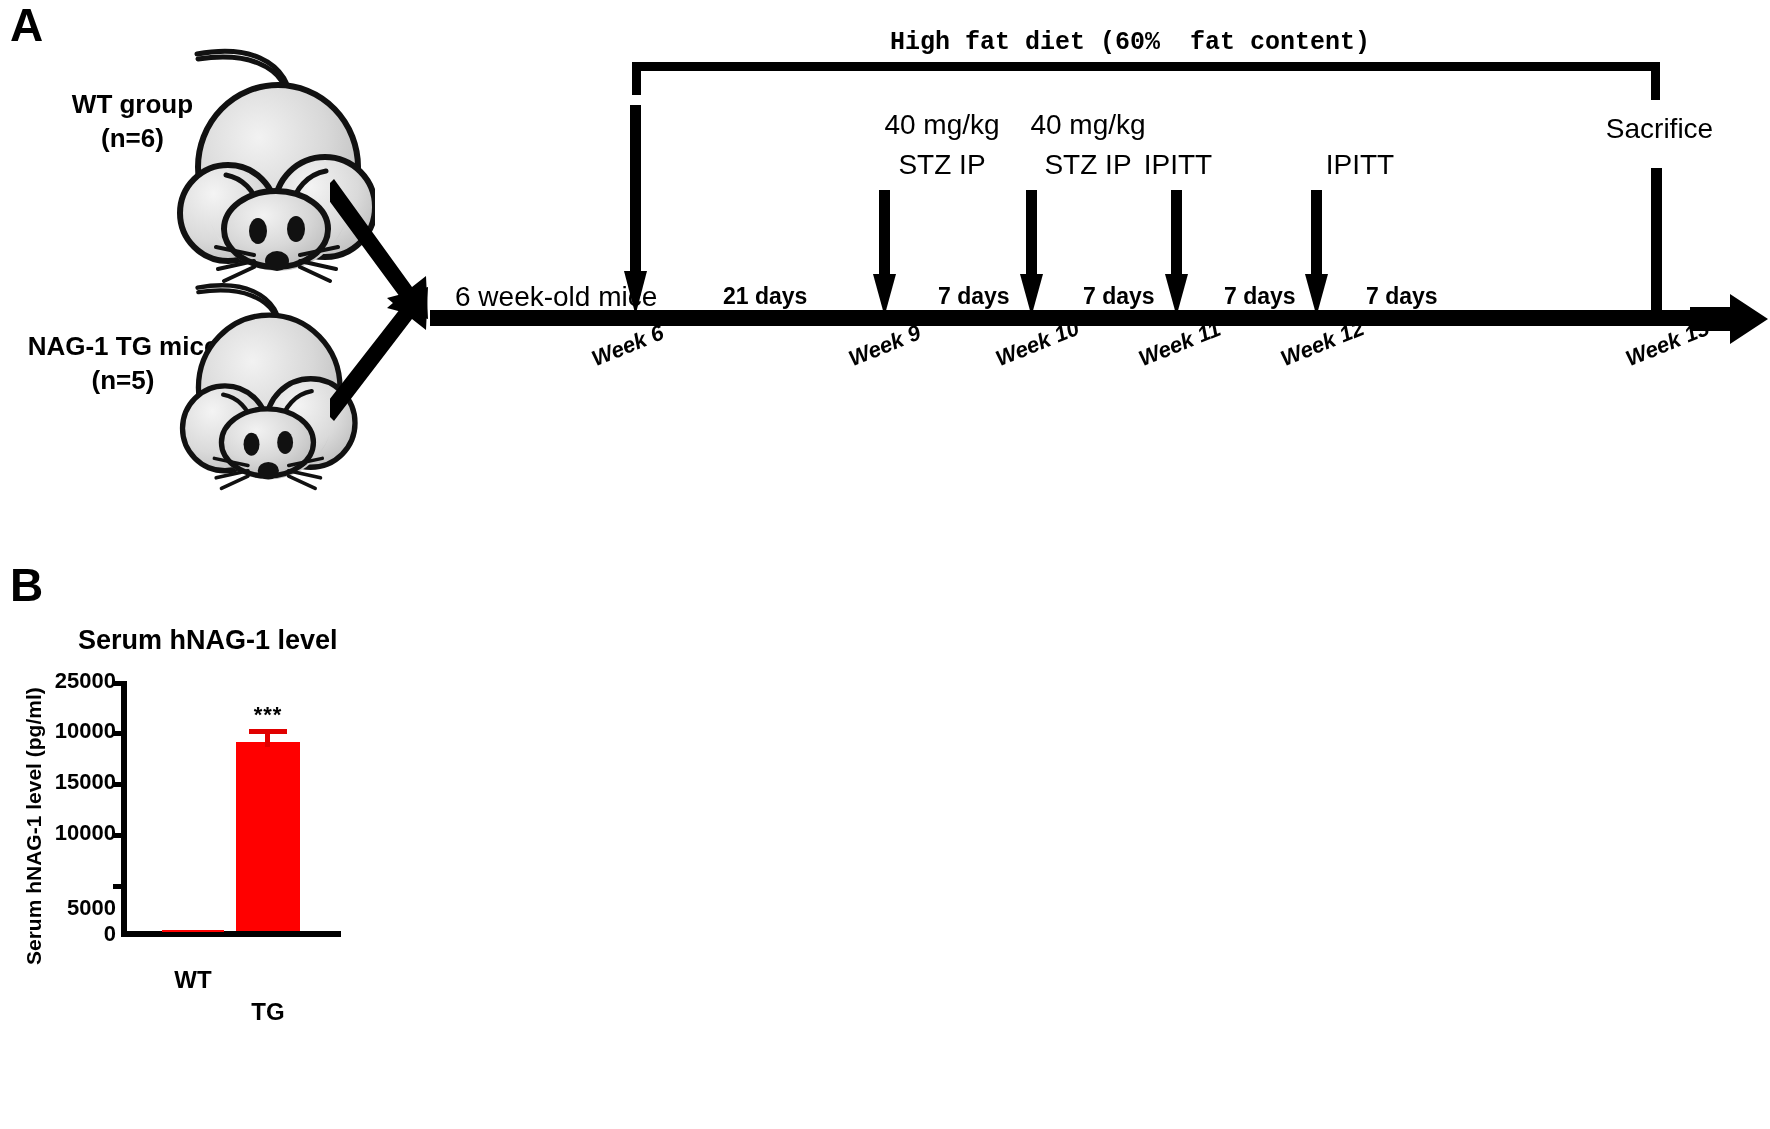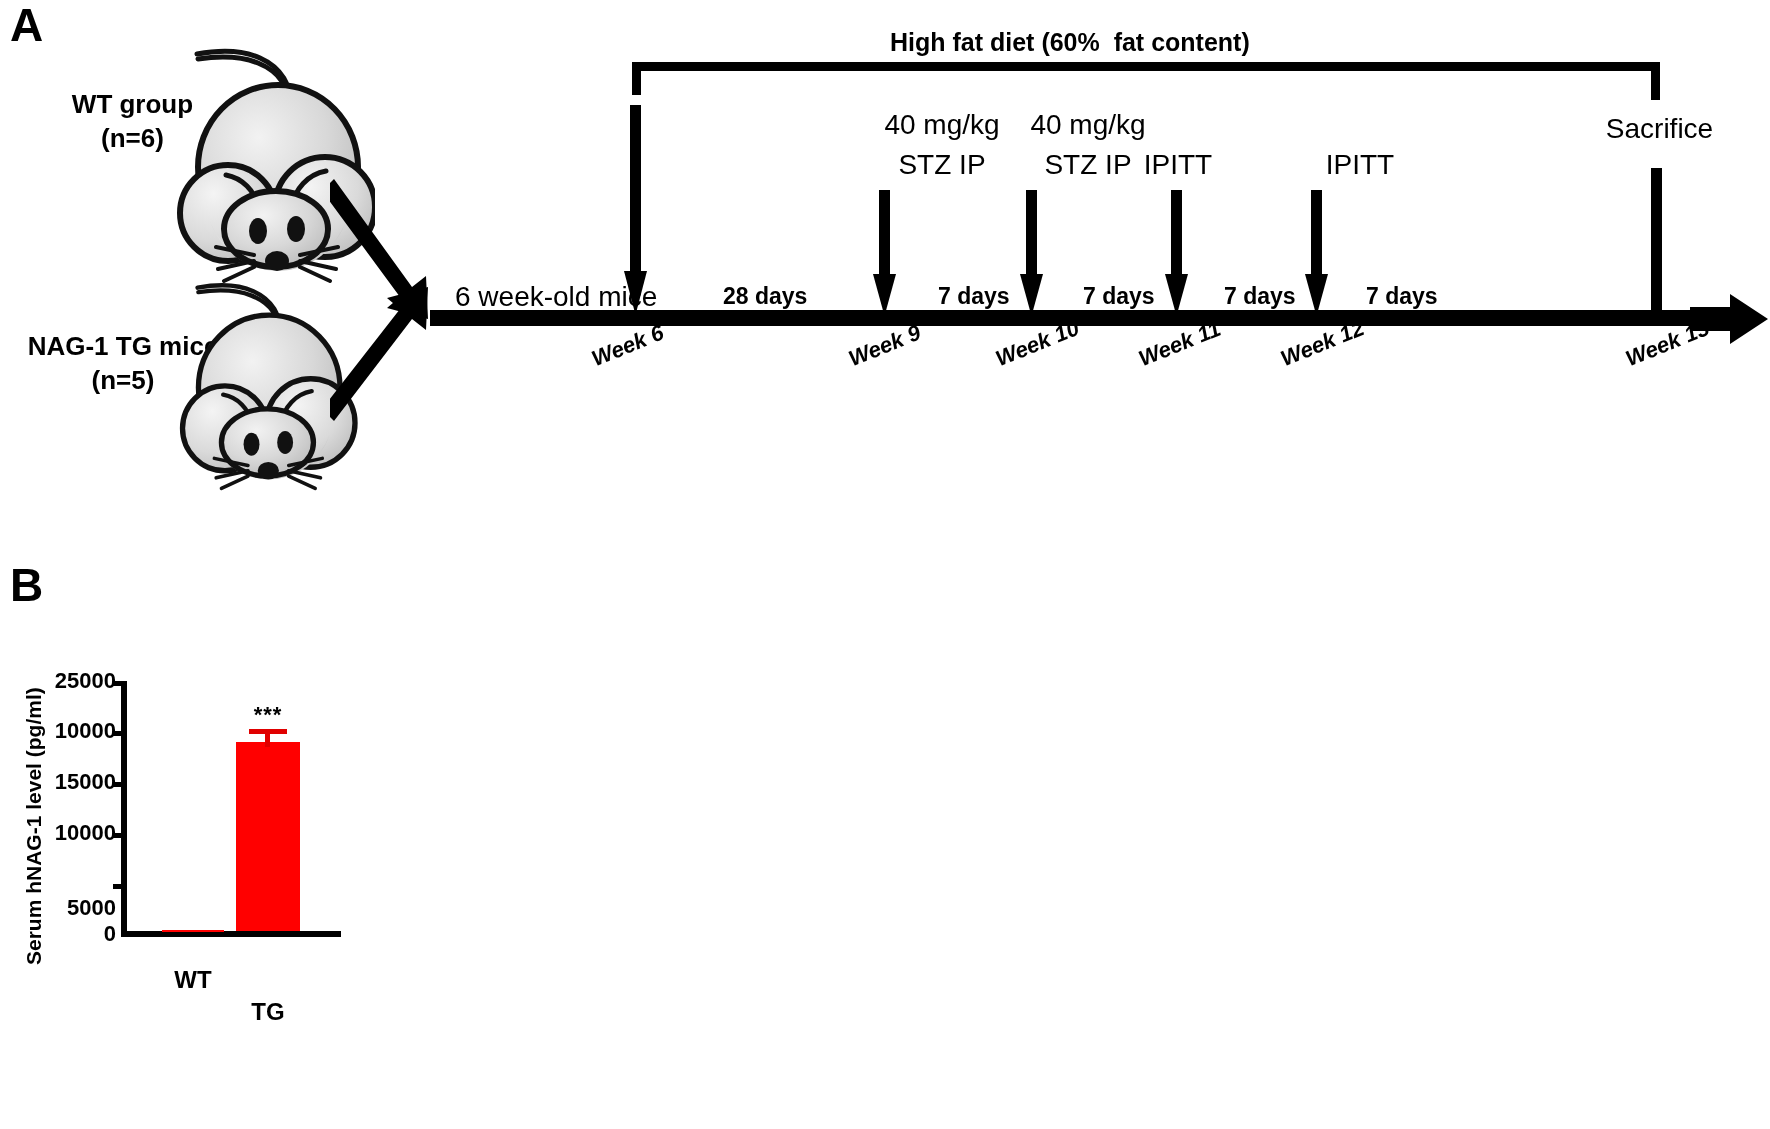--- a/index.html
+++ b/index.html
@@ -50,20 +50,21 @@
     font-style: italic;
     font-size: 22px;
     white-space: pre;
     transform: rotate(-22deg);
     transform-origin: left top;
   }
   .hfd-label {
     font-weight: bold;
     font-size: 25px;
     white-space: pre;
+    font-family: Liberation Mono, monospace;
   }
   .days-label {
     font-weight: bold;
     font-size: 23px;
     white-space: pre;
   }
 
   
   .bar { background: #000; }
 
@@ -213,21 +214,21 @@
 
   <div class="abs lbl" style="left:455px; top:280px;">6 week-old mice</div>
 
   <div class="abs" style="left:624px; top:105px;">
     <svg width="26" height="212" viewBox="0 0 26 212" xmlns="http://www.w3.org/2000/svg">
       <rect x="6" y="0" width="11" height="170" fill="#000"></rect>
       <path d="M0,166 L23,166 L11.5,210 Z" fill="#000"></path>
     </svg>
   </div>
   <div class="abs week-label" style="left:588px; top:348px;">Week 6</div>
-  <div class="abs days-label" style="left:723px; top:283px;">28 days</div>
+  <div class="abs days-label" style="left:723px; top:283px;">21 days</div>
 
   <div class="abs lbl lbl-center" style="left:877px; top:108px; width:130px;">40 mg/kg</div>
   <div class="abs lbl lbl-center" style="left:877px; top:148px; width:130px;">STZ IP</div>
   <div class="abs" style="left:873px; top:190px;">
     <svg width="26" height="128" viewBox="0 0 26 128" xmlns="http://www.w3.org/2000/svg">
       <rect x="6" y="0" width="11" height="88" fill="#000"></rect>
       <path d="M0,84 L23,84 L11.5,126 Z" fill="#000"></path>
     </svg>
   </div>
   <div class="abs week-label" style="left:845px; top:348px;">Week 9</div>
@@ -263,20 +264,21 @@
   </div>
   <div class="abs week-label" style="left:1277px; top:348px;">Week 12</div>
   <div class="abs days-label" style="left:1366px; top:283px;">7 days</div>
 
   <div class="abs lbl lbl-center" style="left:1582px; top:112px; width:155px;">Sacrifice</div>
   <div class="abs bar" style="left:1651px; top:168px; width:11px; height:148px;"></div>
   <div class="abs week-label" style="left:1622px; top:348px;">Week 13</div>
 
   <div class="abs panel-letter" style="left:10px; top:562px;">B</div>
 
+  <div class="abs chart-title" style="left:78px; top:625px;">Serum hNAG-1 level</div>
 
   <div class="abs yaxis-title" style="left:22px; top:965px;">Serum hNAG-1 level (pg/ml)</div>
 
   <div class="abs ytick-label" style="left:34px; top:668px; width:82px;">25000</div>
   <div class="abs ytick-label" style="left:34px; top:718px; width:82px;">10000</div>
   <div class="abs ytick-label" style="left:34px; top:769px; width:82px;">15000</div>
   <div class="abs ytick-label" style="left:34px; top:820px; width:82px;">10000</div>
   <div class="abs ytick-label" style="left:34px; top:895px; width:82px;">5000</div>
   <div class="abs ytick-label" style="left:34px; top:921px; width:82px;">0</div>
 

